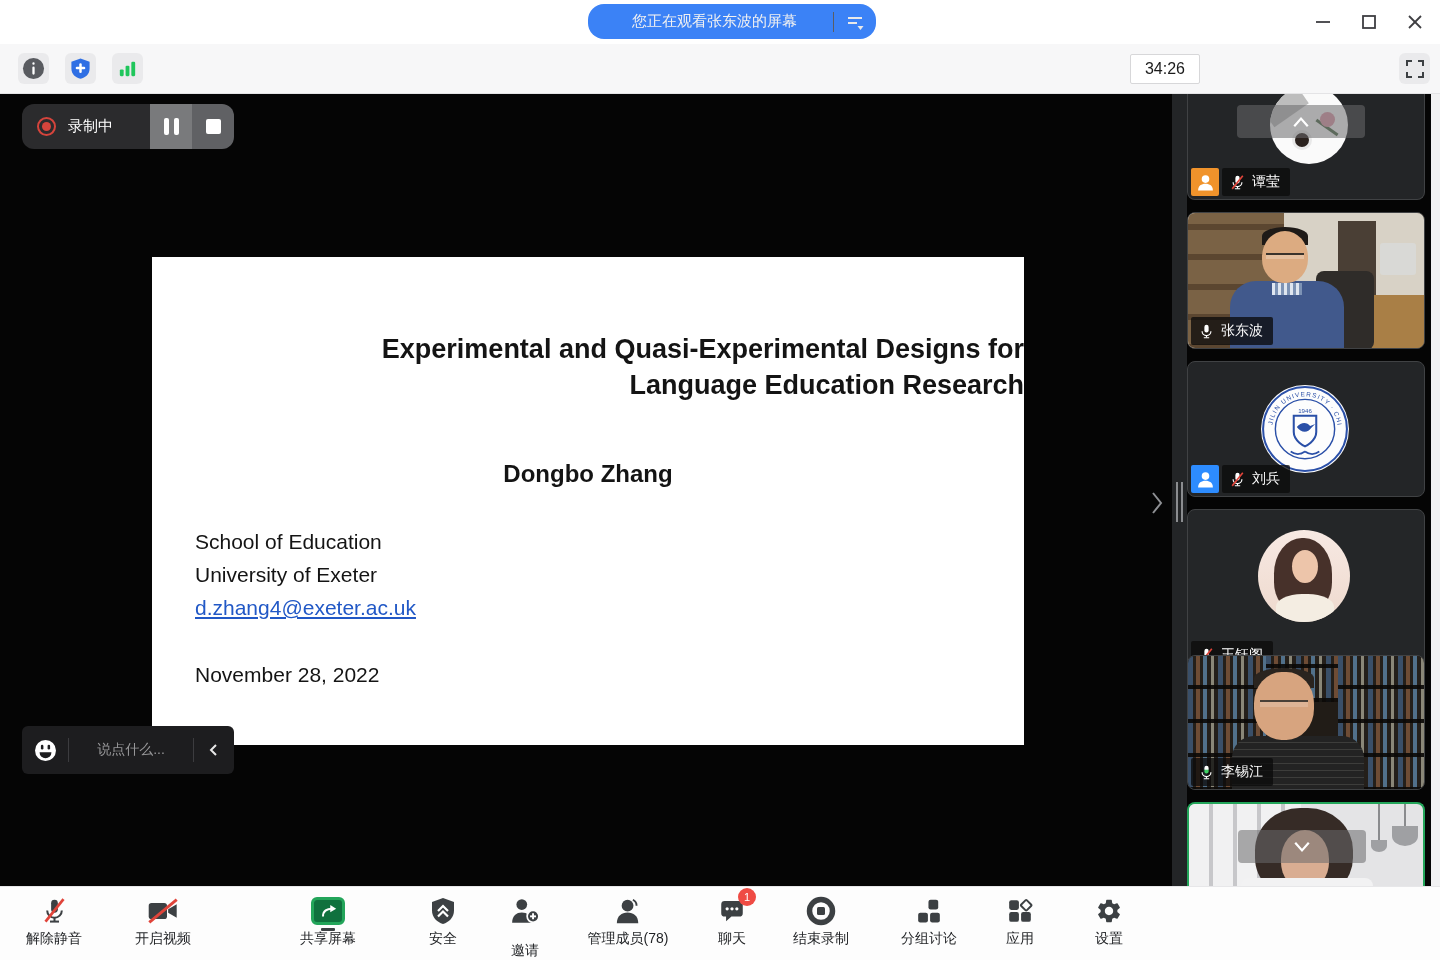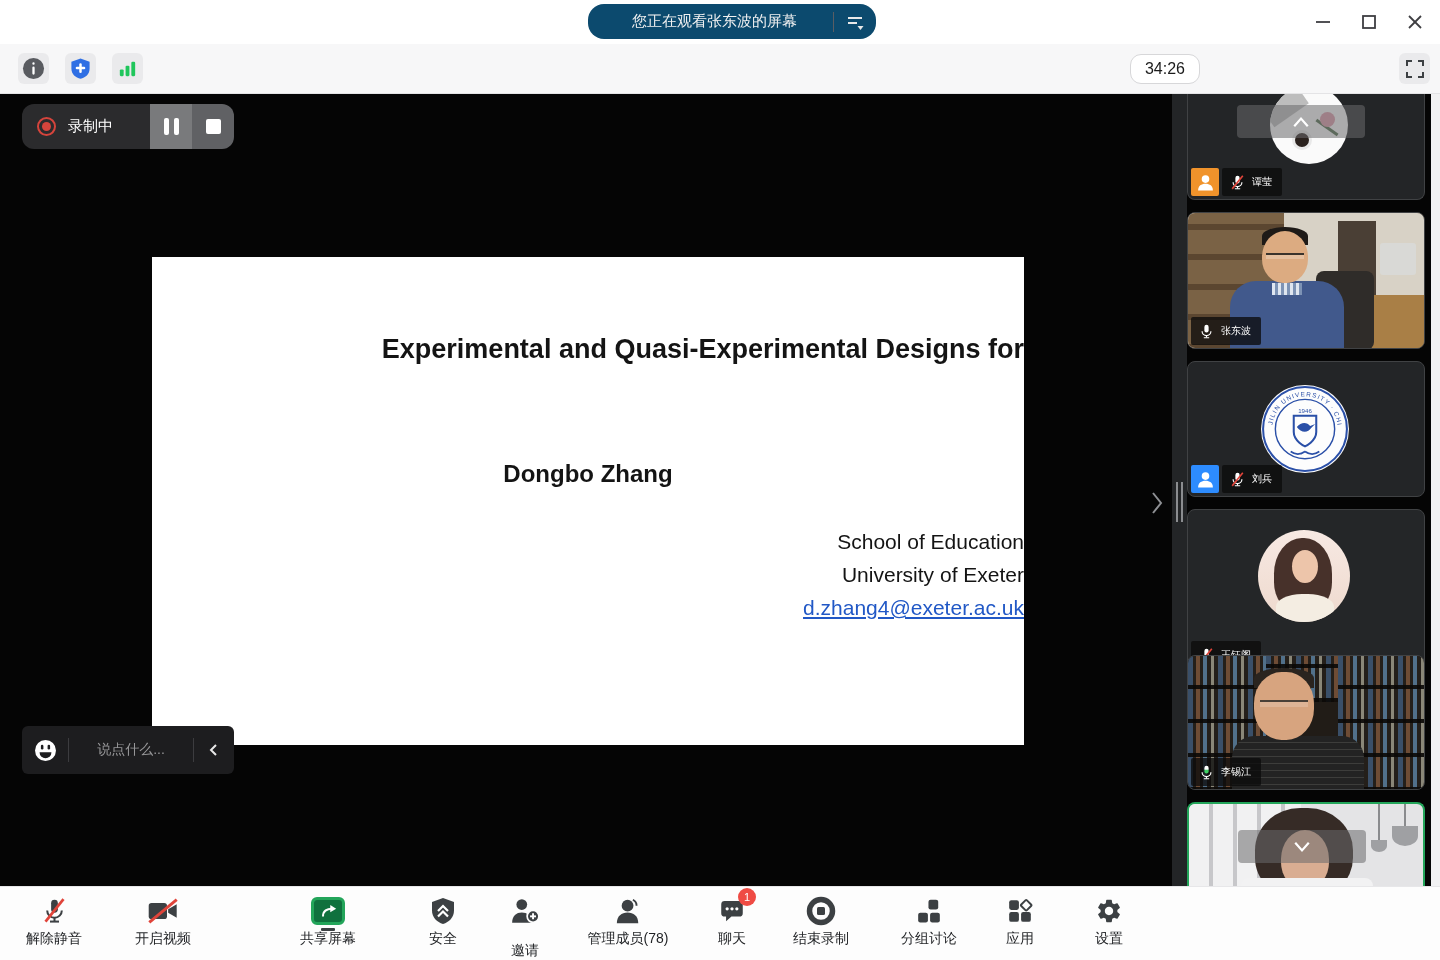--- a/index.html
+++ b/index.html
@@ -2,35 +2,35 @@
 <html><head>
 <meta charset="utf-8">
 <style>
   * { margin:0; padding:0; box-sizing:border-box; }
   html,body { width:1440px; height:960px; overflow:hidden; }
   body { font-family:"Liberation Sans","DejaVu Sans",sans-serif; background:#000; }
   #app { position:absolute; inset:0; width:1440px; height:960px; background:#fff; }
 
   
   .titlebar { position:absolute; left:0; top:0; width:1440px; height:44px; background:#ffffff; }
-  .banner-pill { position:absolute; left:588px; top:4px; width:288px; height:35px; background:#0c4a6e;
+  .banner-pill { position:absolute; left:588px; top:4px; width:288px; height:35px; background:#3b82f6;
                  border-radius:16px; display:flex; align-items:center; color:#f1f1f1; }
   .banner-pill .banner-text { flex:1; text-align:center; font-size:15px; padding-left:8px; white-space:nowrap; }
   .banner-pill .banner-divider { width:1px; height:20px; background:#5a5d63; }
   .banner-pill .banner-opts { width:42px; display:flex; justify-content:center; align-items:center; cursor:pointer; }
   .win-btn { position:absolute; top:8px; width:34px; height:28px; display:flex; align-items:center; justify-content:center; cursor:pointer; }
   #win-min { left:1306px; } #win-max { left:1352px; } #win-close { left:1398px; }
 
   
   .statusbar { position:absolute; left:0; top:44px; width:1440px; height:50px; background:#f7f7f8; border-bottom:1px solid #e4e4e6; }
   .sb-chip { position:absolute; top:9px; width:31px; height:31px; background:#eaeaec; border-radius:6px;
              display:flex; align-items:center; justify-content:center; cursor:pointer; }
   #chip-info { left:18px; } #chip-shield { left:65px; } #chip-signal { left:112px; } #chip-full { left:1399px; }
   .timer-box { position:absolute; left:1130px; top:10px; width:70px; height:30px; background:#fff; border:1px solid #d7d7d9;
-               border-radius:11px; display:flex; align-items:center; justify-content:center; font-size:16px; color:#1b1b1b; }
+               border-radius:2px; display:flex; align-items:center; justify-content:center; font-size:16px; color:#1b1b1b; }
   .view-box { position:absolute; left:1218px; top:9px; width:178px; height:32px; background:#fff; border:1px solid #d7d7d9;
               border-radius:3px; display:flex; align-items:center; gap:7px; padding:0 10px; cursor:pointer; }
   .view-box .view-label { font-size:15px; color:#1c1c1c; flex:1; white-space:nowrap; }
   .view-caret { width:0; height:0; border-left:5px solid transparent; border-right:5px solid transparent; border-top:6px solid #5b5b5e; }
 
   
   .main-area { position:absolute; left:0; top:94px; width:1172px; height:792px; background:#050505; overflow:hidden; }
 
   .rec-pill { position:absolute; left:22px; top:10px; width:212px; height:45px; border-radius:12px; overflow:hidden; display:flex; }
   .rec-left { width:128px; background:#2b2b2d; display:flex; align-items:center; gap:12px; padding-left:15px; }
@@ -39,21 +39,21 @@
   .rec-left span { color:#fff; font-size:15px; white-space:nowrap; }
   .rec-btn { width:42px; display:flex; align-items:center; justify-content:center; cursor:pointer; }
   .rec-pause { background:#797a7c; }
   .rec-stop { background:#606164; }
   .pause-glyph { display:flex; gap:5px; } .pause-glyph i { width:5px; height:17px; background:#fff; border-radius:2px; }
   .stop-glyph { width:15px; height:15px; background:#fff; border-radius:2px; }
 
   .slide { position:absolute; left:152px; top:163px; width:872px; height:488px; background:#ffffff; color:#141414; }
   .slide .ttl { position:absolute; left:0; top:74px; width:100%; text-align:right; font-weight:bold; font-size:27px; line-height:36px; }
   .slide .author { position:absolute; left:0; top:203px; width:100%; text-align:center; font-weight:bold; font-size:24px; }
-  .slide .ln { position:absolute; left:0; width:100%; text-align:right; font-size:21px; }
+  .slide .ln { position:absolute; left:0; width:100%; text-align:left; font-size:21px;padding-left:43px; }
   .aff1 { top:273px; } .aff2 { top:306px; }
   .email { top:339px; } .email a { color:#2158c6; text-decoration:underline; cursor:pointer; }
   .sdate { top:406px; }
 
   .chatbar { position:absolute; left:22px; top:632px; width:212px; height:48px; background:#1d1d1f; border-radius:6px;
              display:flex; align-items:center; }
   .chatbar .emoji-btn { width:46px; display:flex; justify-content:center; cursor:pointer; }
   .chat-div { width:1px; height:24px; background:#3c3c3f; }
   .chat-ph { flex:1; text-align:center; color:#979799; font-size:14px; white-space:nowrap; cursor:text; }
   .chat-collapse { width:40px; display:flex; justify-content:center; cursor:pointer; }
@@ -63,21 +63,21 @@
   
   .resize-strip { position:absolute; left:1172px; top:94px; width:15px; height:792px; background:#232527; cursor:col-resize; }
   .resize-strip .grip { position:absolute; top:388px; left:4px; width:2px; height:40px; background:#8b8d90; }
   .resize-strip .grip.g2 { left:9px; }
 
   
   .sidebar { position:absolute; left:1187px; top:94px; width:253px; height:792px; background:#050505; }
   .tile { position:absolute; left:0; width:238px; background:#232527; border:1px solid #404244; border-radius:8px; overflow:hidden; }
   .name-pill { position:absolute; left:3px; bottom:3px; height:28px; background:rgba(12,12,12,0.78); border-radius:2px;
                display:flex; align-items:center; gap:6px; padding:0 10px 0 7px; }
-  .name-pill span { color:#fff; font-size:10px; white-space:nowrap;font-family:Liberation Serif, serif; }
+  .name-pill span { color:#fff; font-size:14px; white-space:nowrap;font-family:Liberation Serif, serif; }
   .name-pill.after-badge { left:34px; }
   .p-badge { position:absolute; left:3px; bottom:3px; width:28px; height:28px; display:flex; align-items:center; justify-content:center; border-radius:2px; }
   .badge-orange { background:#f0932b; } .badge-blue { background:#2d8cff; }
   .tile-overlay-btn { position:absolute; left:49px; width:128px; height:33px; background:rgba(105,105,108,0.55);
                       border-radius:4px; display:flex; align-items:center; justify-content:center; cursor:pointer; }
 
   
   #tile-0 { top:0; height:106px; border-radius:0 0 8px 8px; border-top:none; }
   .avatar-circle { position:absolute; border-radius:50%; overflow:hidden; }
   #av-tan { left:82px; top:-8px; width:78px; height:78px; background:#fafafa; }
@@ -240,25 +240,27 @@
           </div>
       </div>
       <div class="rec-btn rec-stop">
         <div class="stop-glyph"></div>
       </div>
     </div>
 
     <div class="slide">
       <div class="ttl">
         <div>Experimental and Quasi-Experimental Designs for</div>
+        <div>Language Education Research</div>
       </div>
       <div class="author">Dongbo Zhang</div>
       <div class="ln aff1">School of Education</div>
       <div class="ln aff2">University of Exeter</div>
       <div class="ln email"><a>d.zhang4@exeter.ac.uk</a></div>
+      <div class="ln sdate">November 28, 2022</div>
     </div>
 
     <div class="chatbar">
       <div class="emoji-btn">
         <svg width="23" height="23" viewBox="0 0 22 22">
           <circle cx="11" cy="11" r="10" fill="#fff"></circle>
           <rect x="6.6" y="5.6" width="2.4" height="4.4" rx="1.2" fill="#1d1d1f"></rect>
           <rect x="13" y="5.6" width="2.4" height="4.4" rx="1.2" fill="#1d1d1f"></rect>
           <path d="M5.3 12.6 a5.7 5.7 0 0 0 11.4 0 z" fill="#1d1d1f"></path>
         </svg>

